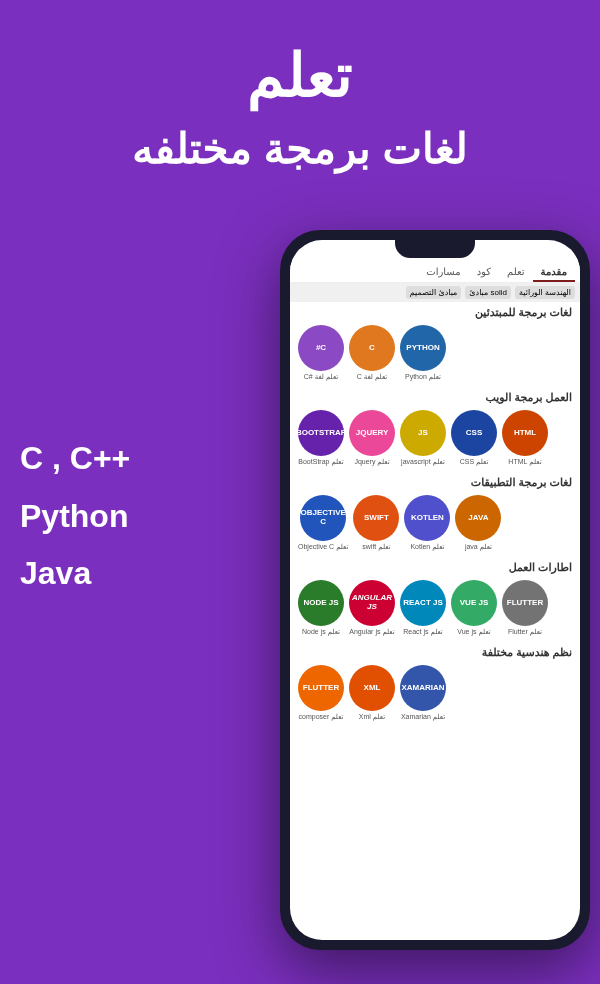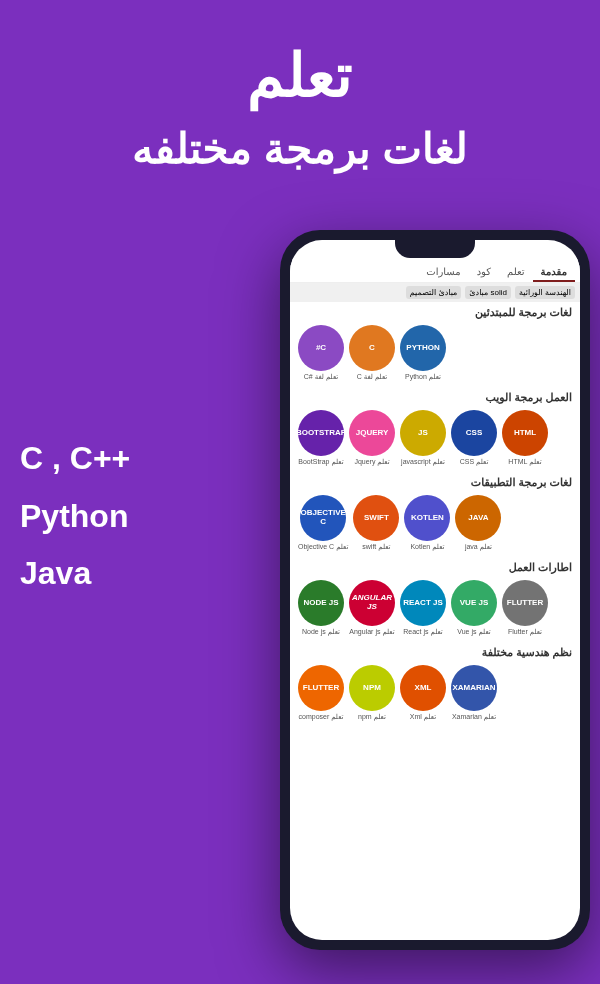--- a/index.html
+++ b/index.html
@@ -325,24 +325,20 @@
               </div>
             </div>
             <div class="section">
               <div class="section-title">نظم هندسية مختلفة</div>
               <div class="circles-row">
                 <div class="circle-item">
                   <div class="circle c-composer">FLUTTER</div>
                   <div class="circle-label">تعلم composer</div>
                 </div>
                 <div class="circle-item">
-                  <div class="circle c-npm">NPM</div>
-                  <div class="circle-label">تعلم npm</div>
-                </div>
-                <div class="circle-item">
                   <div class="circle c-xml">XML</div>
                   <div class="circle-label">تعلم Xml</div>
                 </div>
                 <div class="circle-item">
                   <div class="circle c-xamarin">XAMARIAN</div>
                   <div class="circle-label">تعلم Xamarian</div>
                 </div>
               </div>
             </div>
           </div>

